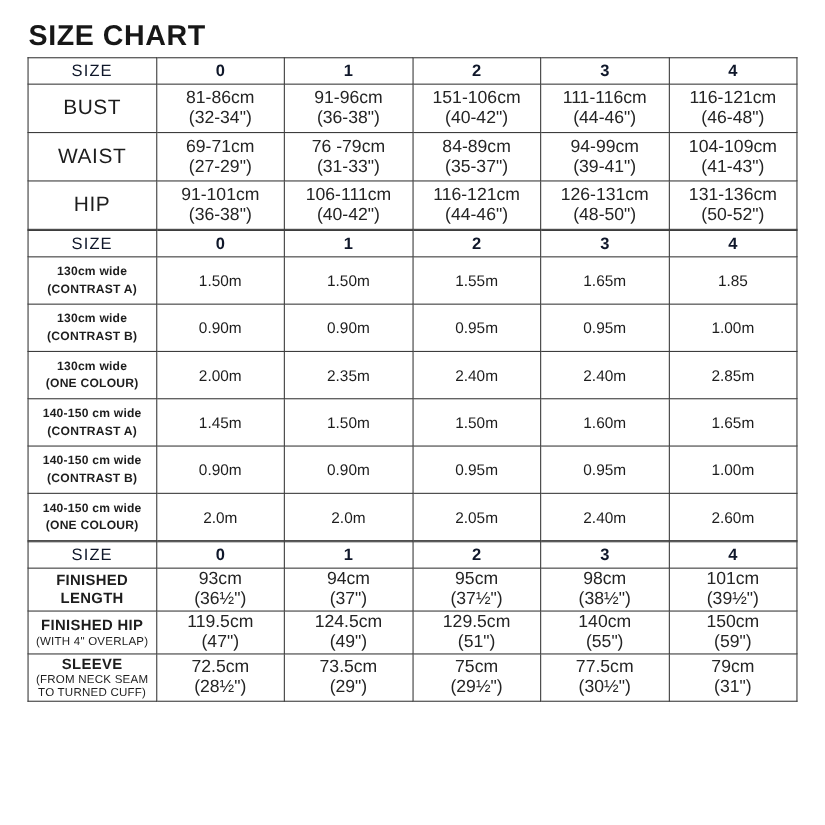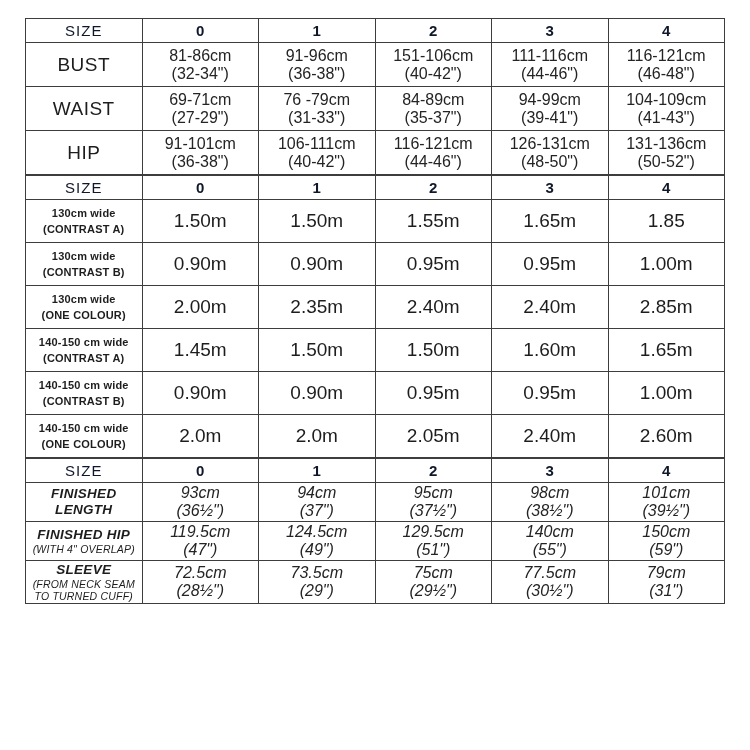--- a/index.html
+++ b/index.html
@@ -29,35 +29,36 @@
     border: 1.5px solid #3d3d3d;
     text-align: center;
     vertical-align: middle;
     padding: 1px 3px;
     background: #ffffff;
   }
   thead th { height: 24px; font-size: 15px; font-weight: 700; color: #0f172a; }
   th.size-head { font-weight: 400; letter-spacing: 1px; }
   .t1 tbody td { height: 44px; }
   .t2 tbody td { height: 43px; }
-  .t3 tbody td { height: 30px; font-style: italic; }
+  .t3 tbody td { height: 30px; }
   .row-label { font-size: 19px; letter-spacing: 0.5px; color: #1d1d1d; }
   .value-cell { font-size: 16px; color: #242424; }
   .line { line-height: 18px; }
-  .m-value { font-size: 19px; }
+  .m-value { font-size: 14px; }
   .m-label div { font-weight: 700; font-size: 11px; line-height: 16px; letter-spacing: 0.2px; }
   .f-label .main { font-weight: 700; font-size: 13.5px; line-height: 16px; letter-spacing: 0.3px; }
   .f-label .sub { font-weight: 400; font-size: 10.5px; line-height: 12px; letter-spacing: 0.2px; }
 </style>
 </head>
 <body>
 
 <div class="page">
 
   <div class="section">
+    <div class="section-title">SIZE CHART</div>
     <table class="t1">
       <thead>
         <tr>
           <th class="size-head">SIZE</th>
           <th>0</th>
           <th>1</th>
           <th>2</th>
           <th>3</th>
           <th>4</th>
         </tr>

